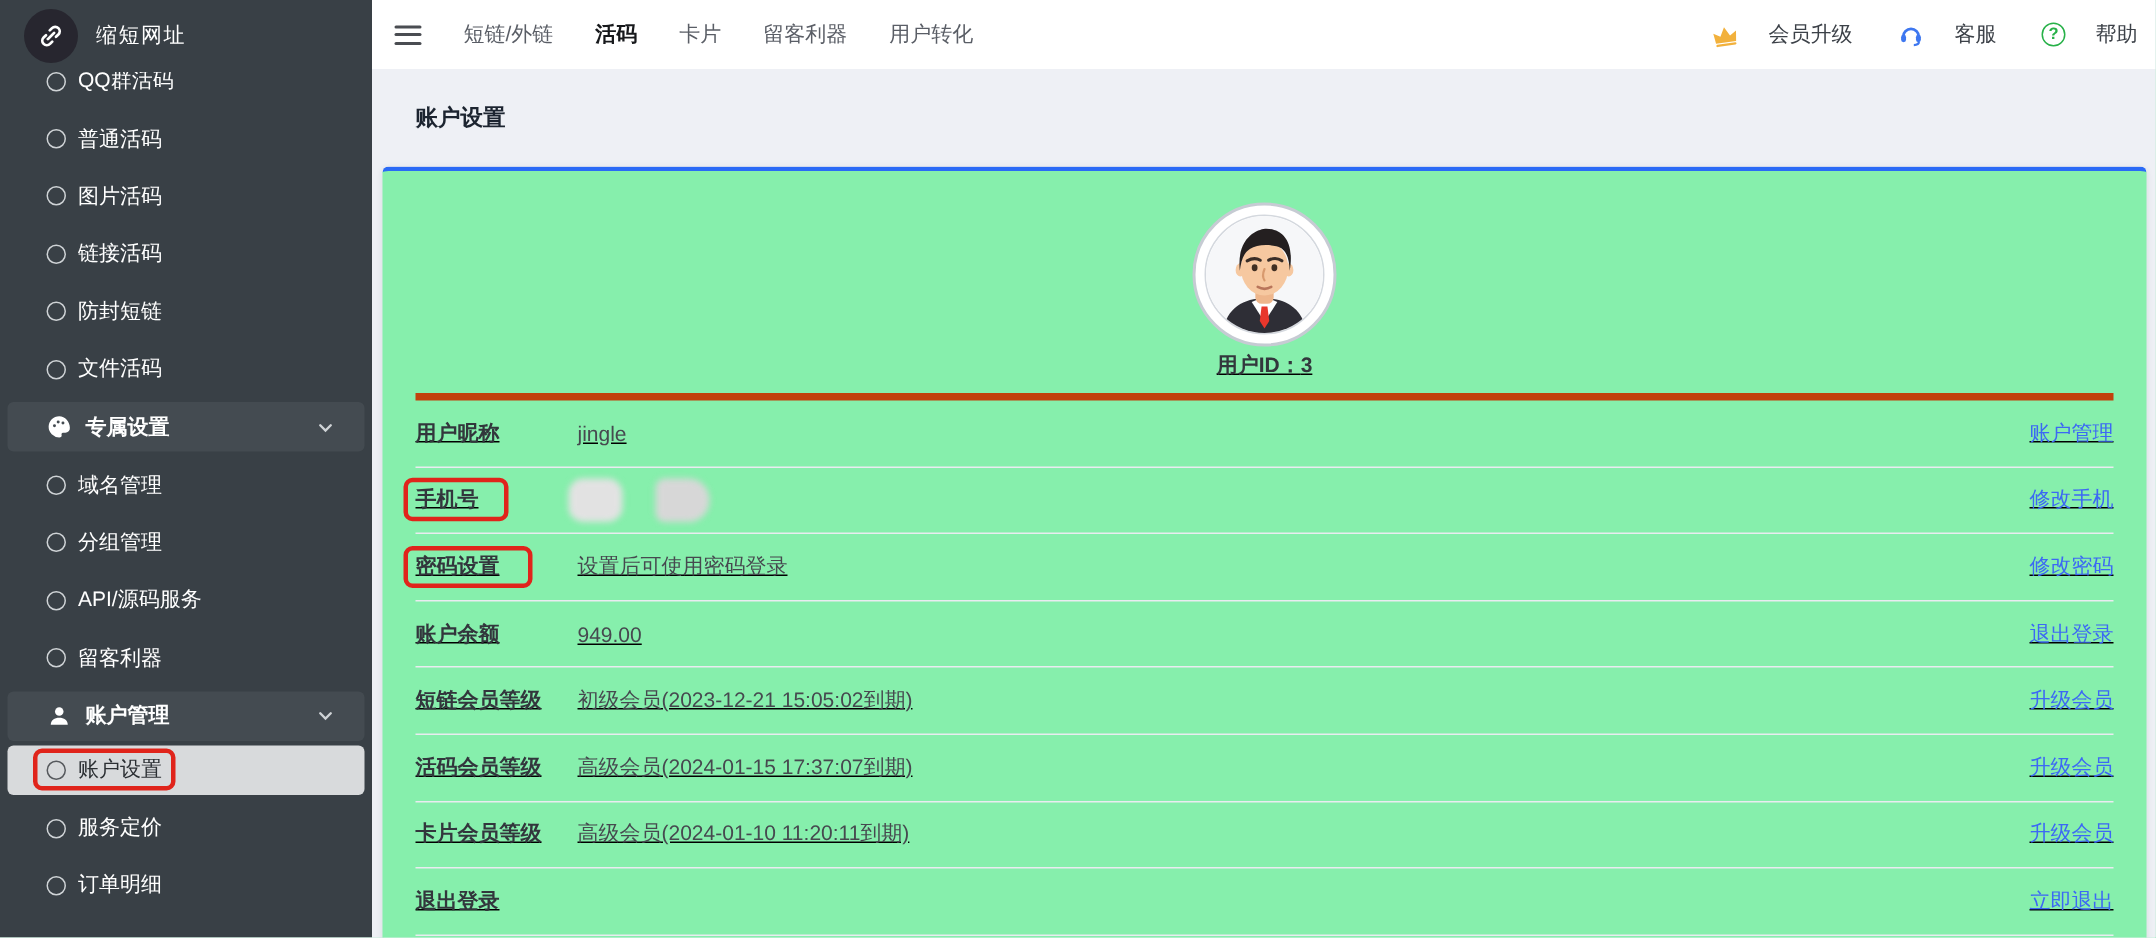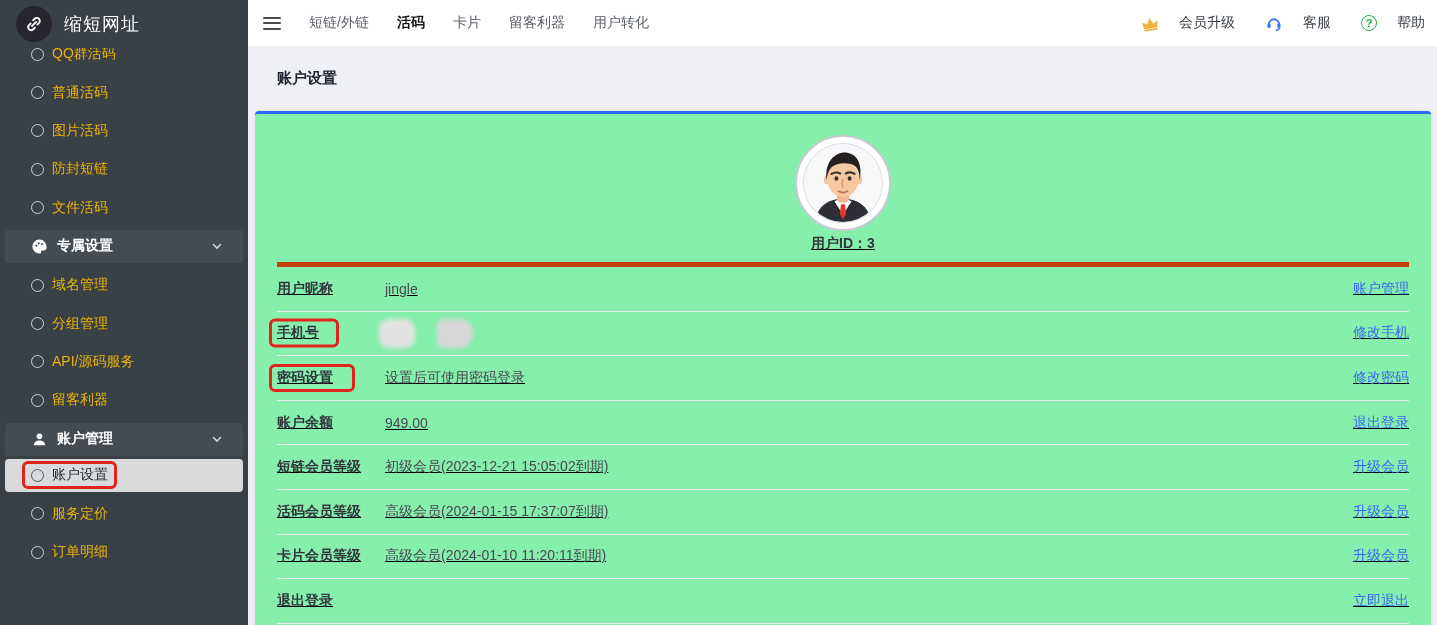--- a/index.html
+++ b/index.html
@@ -7,24 +7,24 @@
               font-family:"Liberation Sans","DejaVu Sans",sans-serif; }
   .app { position:relative; width:1437px; height:625px; }
 
   
   .sidebar { position:absolute; left:0; top:0; width:248px; height:625px;
              background:#394046; overflow:hidden; }
   .logo-bar { position:relative; z-index:3; height:48px; display:flex; align-items:center;
               padding-left:16px; background:#394046; }
   .logo-circle { width:36px; height:36px; border-radius:50%; background:#27262f;
                  display:flex; align-items:center; justify-content:center; }
-  .logo-title { color:#fff; font-size:18px; margin-left:12px; letter-spacing:1px; }
+  .logo-title { color:#fff; font-size:14px; margin-left:12px; letter-spacing:1px; }
   .menu { position:relative; z-index:1; margin-top:-13px; }
   .menu-item { height:38.4px; display:flex; align-items:center; padding-left:31px;
-               color:#eab308; font-size:14px; cursor:pointer; }
+               color:#ffffff; font-size:14px; cursor:pointer; }
   .bullet { width:13px; height:13px; border:1.5px solid #cfd3d6; border-radius:50%;
             margin-right:8px; flex:0 0 auto; }
   .menu-group { height:33px; margin:3px 5px; border-radius:4px; background:#444b51;
                 display:flex; align-items:center; padding-left:26px; color:#fff;
                 font-size:14px; font-weight:bold; cursor:pointer;text-align:center; }
   .menu-group .gicon { width:17px; height:17px; margin-right:9px; flex:0 0 auto; }
   .menu-group .chev { margin-left:auto; margin-right:20px; }
   .menu-active { position:relative; height:33px; margin:3px 5px; border-radius:4px;
                  background:#d8dadc; display:flex; align-items:center; padding-left:26px;
                  color:#2b2f33; font-size:14px; cursor:pointer; }
@@ -94,20 +94,24 @@
         <span class="bullet"></span>
         <span>QQ群活码</span>
       </div>
       <div class="menu-item">
         <span class="bullet"></span>
         <span>普通活码</span>
       </div>
       <div class="menu-item">
         <span class="bullet"></span>
         <span>图片活码</span>
+      </div>
+      <div class="menu-item">
+        <span class="bullet"></span>
+        <span>链接活码</span>
       </div>
       <div class="menu-item">
         <span class="bullet"></span>
         <span>防封短链</span>
       </div>
       <div class="menu-item">
         <span class="bullet"></span>
         <span>文件活码</span>
       </div>
 

